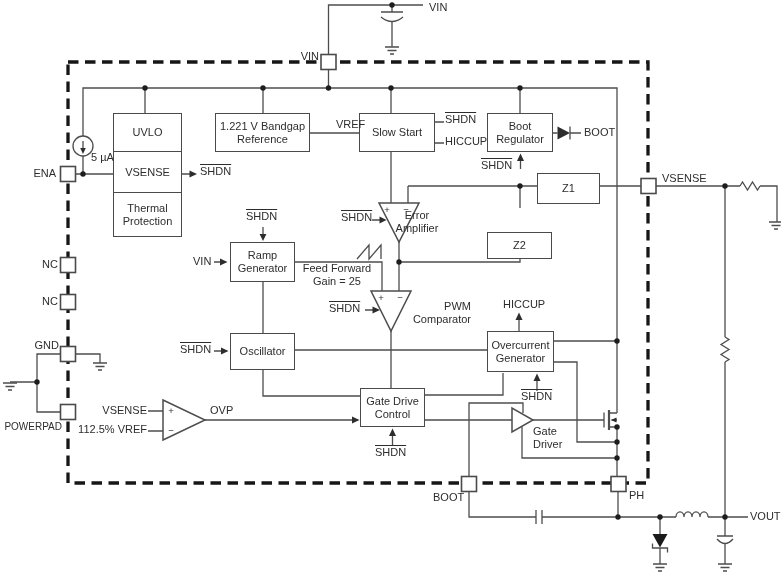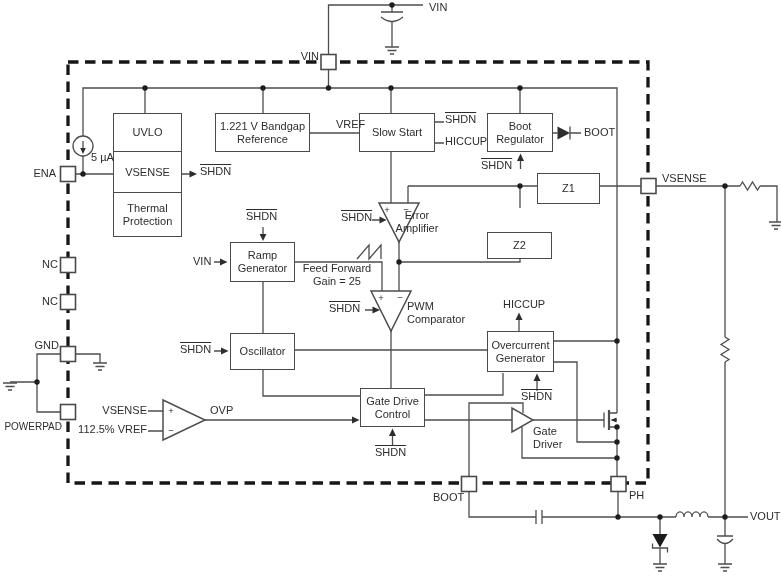--- a/index.html
+++ b/index.html
@@ -177,21 +177,21 @@
 <span class="lbl ovl" style="left:445px;top:113px;">SHDN</span>
 <span class="lbl" style="left:445px;top:135px;">HICCUP</span>
 <span class="lbl" style="left:584px;top:126px;">BOOT</span>
 <span class="lbl ovl" style="left:481px;top:159px;">SHDN</span>
 <span class="lbl ovl" style="left:341px;top:211px;">SHDN</span>
 <span class="lbl wrap" style="left:392px;top:209px;width:50px;text-align:center;">Error Amplifier</span>
 <span class="lbl ovl" style="left:246px;top:210px;">SHDN</span>
 <span class="lbl" style="left:193px;top:255px;">VIN</span>
 <span class="lbl wrap" style="left:301px;top:262px;width:72px;text-align:center;">Feed Forward Gain = 25</span>
 <span class="lbl ovl" style="left:329px;top:302px;">SHDN</span>
-<span class="lbl wrap" style="left:407px;top:300px;width:64px;">PWM Comparator</span>
+<span class="lbl wrap" style="left:407px;top:300px;width:64px;text-align:right;">PWM Comparator</span>
 <span class="lbl ovl" style="left:180px;top:343px;">SHDN</span>
 <span class="lbl" style="left:503px;top:298px;">HICCUP</span>
 <span class="lbl ovl" style="left:521px;top:390px;">SHDN</span>
 <span class="lbl ovl" style="left:375px;top:446px;">SHDN</span>
 <span class="lbl wrap" style="left:533px;top:425px;width:42px;">Gate Driver</span>
 <span class="lbl r" style="left:95px;top:404px;width:52px;">VSENSE</span>
 <span class="lbl r" style="left:60px;top:423px;width:87px;">112.5% VREF</span>
 <span class="lbl" style="left:210px;top:404px;">OVP</span>
 
 </div>

